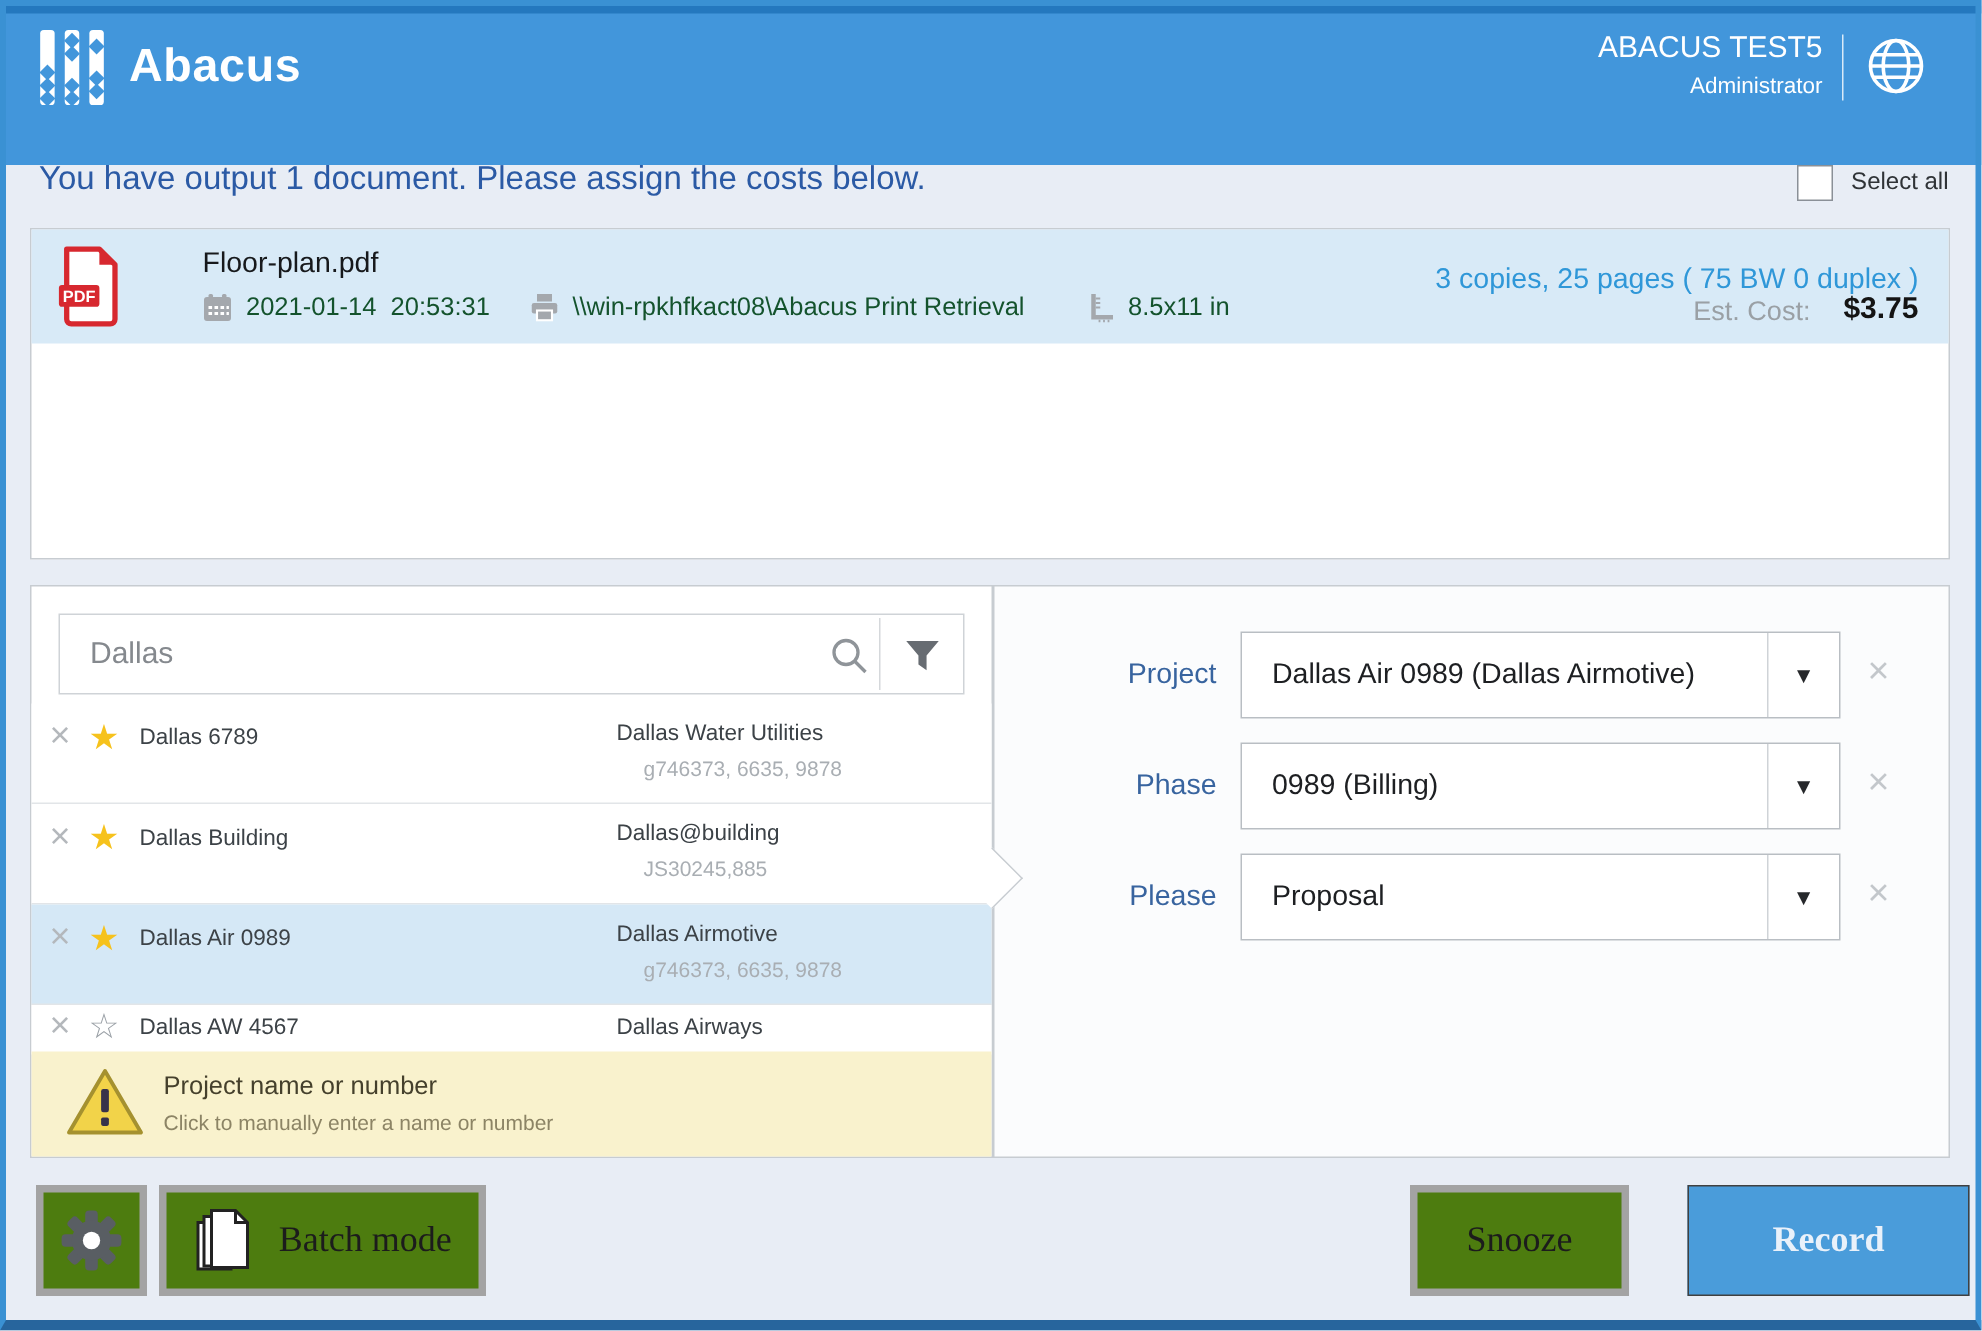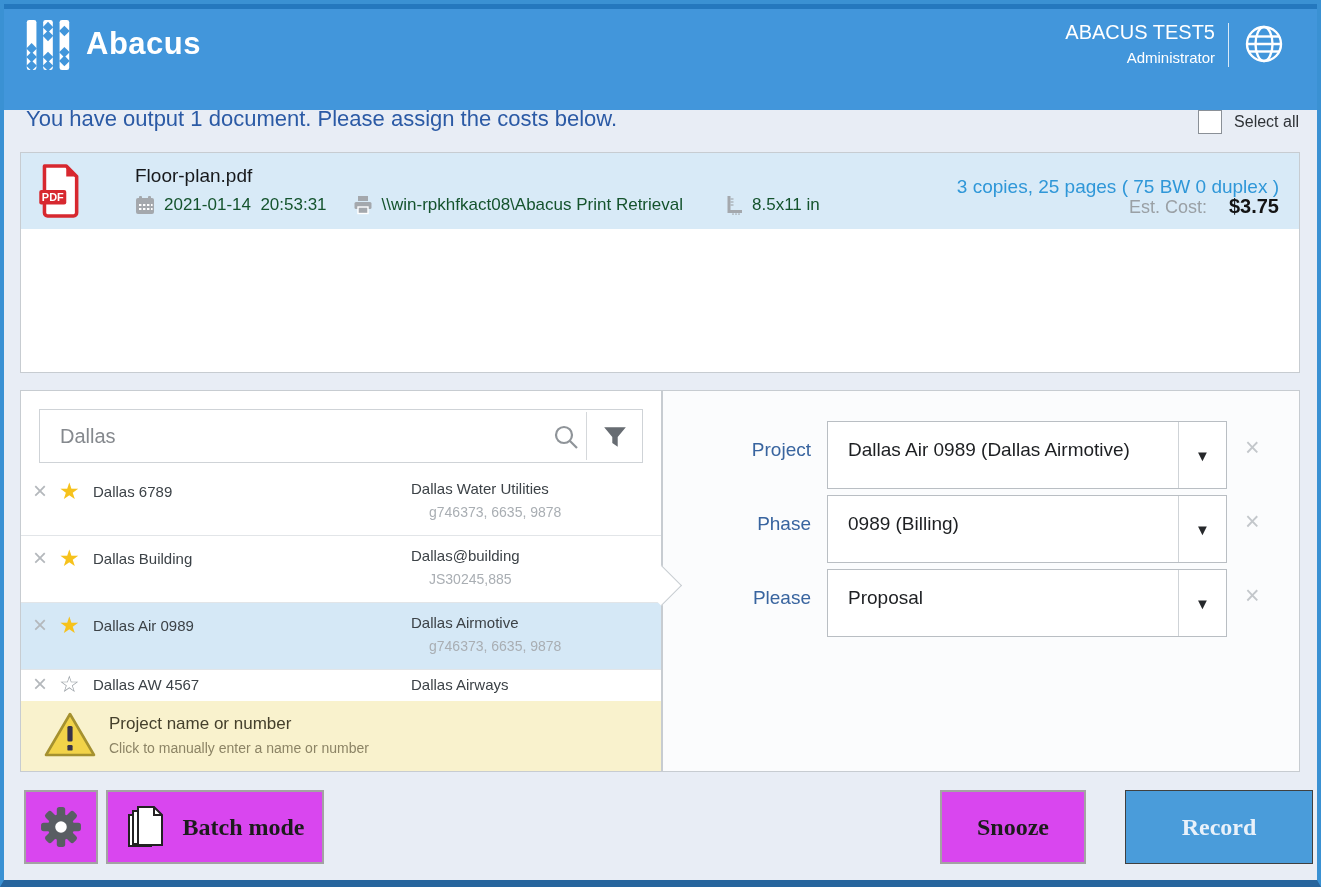--- a/index.html
+++ b/index.html
@@ -108,37 +108,37 @@
     background:#fff; transform:rotate(45deg);
     border-top:1px solid #c7ccd1; border-right:1px solid #c7ccd1; z-index:5;
   }
   .form-row { position:absolute; left:0; width:100%; height:58px; }
   .form-row.r1 { top:30px; } .form-row.r2 { top:104px; } .form-row.r3 { top:178px; }
   .field-label {
     position:absolute; left:0; width:148px; text-align:right;
     line-height:58px; font-size:19px; color:#38649f;
   }
   .field-select {
-    position:absolute; left:164px; width:400px; height:68px;
+    position:absolute; left:164px; width:400px; height:58px;
     background:#fff; border:1px solid #b9bec3; cursor:pointer;
   }
   .field-value { position:absolute; left:20px; top:0; line-height:56px; font-size:19px; color:#1d1f22; white-space:nowrap; }
   .arrow-cell {
     position:absolute; right:0; top:0; bottom:0; width:48px;
     border-left:1px solid #cfd3d7; display:flex; align-items:center; justify-content:center;
     font-size:15px; color:#26282b;
   }
   .clear-field {
     position:absolute; left:582px; top:14px; font-size:25px; color:#c3c7cb; cursor:pointer; line-height:25px;
   }
   
   .btn {
-    position:absolute; top:790px; height:74px; background:#d946ef;
-    border:2px solid #a3a3a3; display:flex; align-items:center; justify-content:center;
-    cursor:pointer; font-family:"Liberation Serif", serif;font-weight:bold;
+    position:absolute; top:790px; height:74px; background:#4d7c0f;
+    border:5px solid #a3a3a3; display:flex; align-items:center; justify-content:center;
+    cursor:pointer; font-family:"Liberation Serif", serif;
   }
   .settings-btn { left:24px; width:74px; }
   .batch-btn { left:106px; width:218px; gap:17px; font-size:24px; color:#1c1c1c; }
   .snooze-btn { left:940px; width:146px; font-size:24px; color:#1c1c1c; }
   .record-btn {
     left:1125px; width:188px; background:#4a9cda; border:1px solid #404040;
     font-size:24px; color:#e9f1fa; font-weight:bold;
   }
 </style>
 </head>

